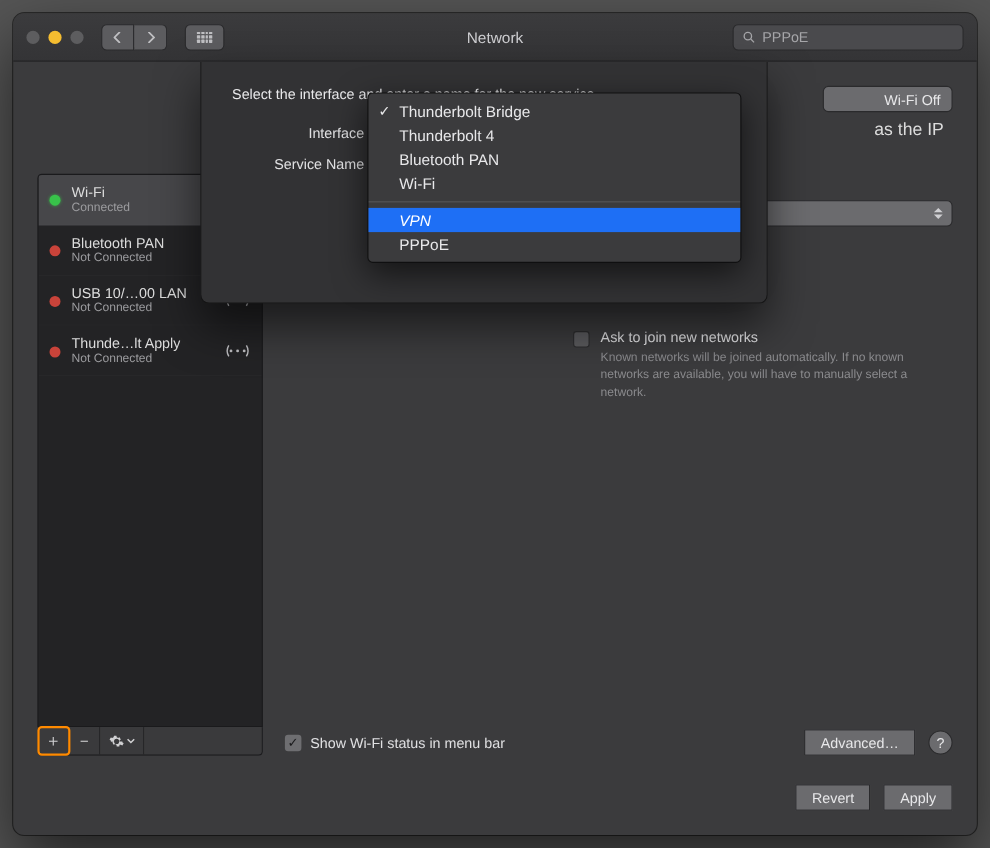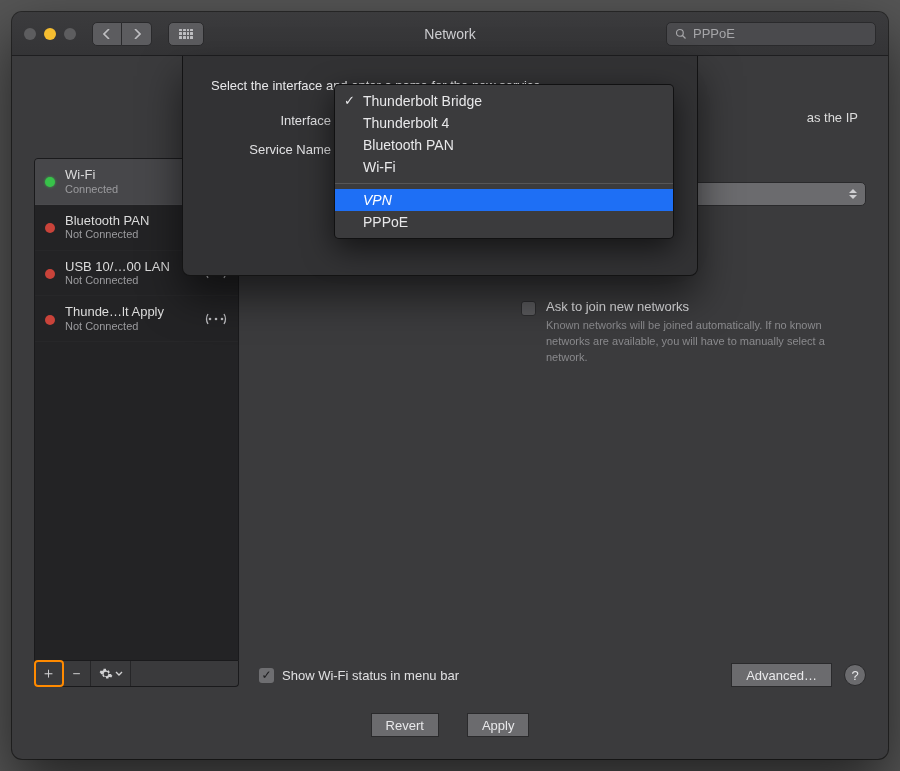--- a/index.html
+++ b/index.html
@@ -83,21 +83,21 @@
   }
   .fbtn.add{outline:2px solid var(--highlight-orange);outline-offset:-1px;border-radius:3px;}
   .gear-btn{display:flex;align-items:center;gap:2px;}
   
   .detail{flex:1;position:relative;color:var(--text);}
   .wifi-off{
     position:absolute;right:0;top:4px;width:118px;height:24px;background:var(--btn-bg-alt);
     border:1px solid var(--btn-border);border-radius:5px;display:flex;align-items:center;justify-content:flex-end;padding-right:10px;
     color:#e8e8ea;font-size:13px;
   }
-  .ip-frag{position:absolute;right:8px;top:36px;color:var(--text);font-size:13px;}
+  .ip-frag{position:absolute;right:8px;top:36px;color:var(--text);font-size:16px;}
   .netname-select{
     position:absolute;right:0;top:108px;left:calc(50% + 40px);height:24px;background:var(--btn-bg-alt);border:1px solid var(--btn-border);border-radius:5px;
     display:flex;align-items:center;justify-content:flex-end;padding:0 8px;color:#e8e8ea;font-size:13px;
   }
   .stepper{display:flex;flex-direction:column;gap:2px;margin-left:8px;}
   .stepper i{width:0;height:0;border-left:4px solid transparent;border-right:4px solid transparent;}
   .stepper i.up{border-bottom:4px solid #cfcfd2;}
   .stepper i.down{border-top:4px solid #cfcfd2;}
   .cb-row{position:absolute;display:flex;align-items:flex-start;gap:10px;}
   .cb-row.r1{left:262px;top:149px;}
@@ -111,21 +111,21 @@
     position:absolute;left:0;right:0;bottom:0;display:flex;align-items:center;gap:12px;
   }
   .status-cb{display:flex;align-items:center;gap:8px;}
   .chk{width:15px;height:15px;border-radius:3px;background:#6e6e71;display:flex;align-items:center;justify-content:center;color:#1b1b1d;font-size:12px;}
   .mac-btn{
     background:var(--btn-bg-alt);border:1px solid var(--btn-border);color:#e8e8ea;font-size:13px;
     height:24px;padding:0 14px;border-radius:0;display:flex;align-items:center;
   }
   .help-btn{width:22px;height:22px;border-radius:50%;background:var(--btn-bg-alt);border:1px solid var(--btn-border);display:flex;align-items:center;justify-content:center;color:#e8e8ea;font-size:13px;}
   
-  .win-footer{height:52px;display:flex;align-items:center;justify-content:center;gap:28px;padding:0 22px 16px;}
+  .win-footer{height:52px;display:flex;align-items:center;justify-content:flex-end;gap:12px;padding:0 22px 16px;}
   
   .sheet{
     position:absolute;top:44px;left:170px;right:190px;height:220px;
     background:var(--sheet-bg);border:1px solid rgba(0,0,0,0.6);border-top:none;
     border-radius:0 0 8px 8px;box-shadow:0 20px 40px rgba(0,0,0,0.55);
     padding:22px 28px;color:var(--text);font-size:13px;
   }
   .sheet-prompt{color:#e8e8ea;margin-bottom:20px;}
   .sheet-row{display:flex;align-items:center;margin-bottom:14px;}
   .sheet-row label{width:120px;text-align:right;margin-right:12px;color:#e0e0e2;}
@@ -258,20 +258,23 @@
                   <path fill="#d0d0d2" d="M12 8a4 4 0 1 0 0 8 4 4 0 0 0 0-8zm9 4a7 7 0 0 1-.1 1.2l2.1 1.6-2 3.4-2.4-1a7 7 0 0 1-2 .1l-.4 2.6h-4l-.4-2.6a7 7 0 0 1-2-1.1l-2.4 1-2-3.4 2.1-1.6A7 7 0 0 1 3 12a7 7 0 0 1 .1-1.2L1 9.2l2-3.4 2.4 1a7 7 0 0 1 2-1.1L7.8 3h4l.4 2.6a7 7 0 0 1 2 1.1l2.4-1 2 3.4-2.1 1.6c.1.4.1.8.1 1.3z"></path>
                 </svg>
               <svg width="8" height="6" viewBox="0 0 8 6">
                   <path d="M1 1 L4 4 L7 1" fill="none" stroke="#d0d0d2" stroke-width="1.4"></path>
                 </svg>
             </div>
           </div>
         </div>
 
         <div class="detail">
+          <div class="wifi-off">
+              <span>Wi-Fi Off</span>
+            </div>
           <div class="ip-frag">as the IP</div>
 
           <div class="netname-select">
             <div class="stepper">
                 <i class="up"></i>
                 <i class="down"></i>
               </div>
           </div>
 
           <div class="cb-row r1">

